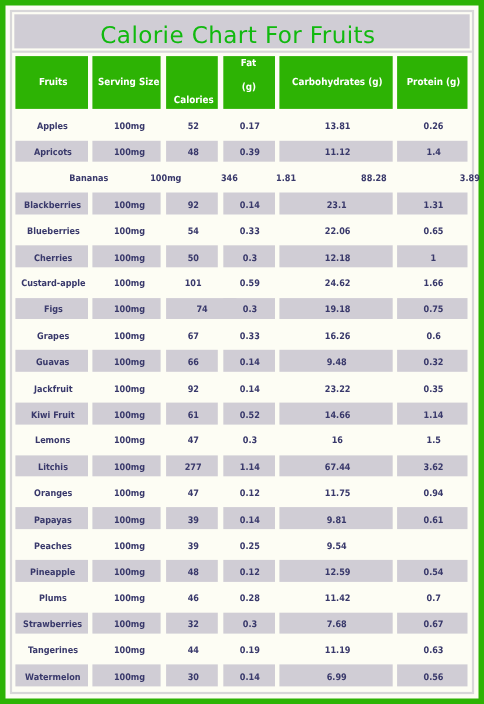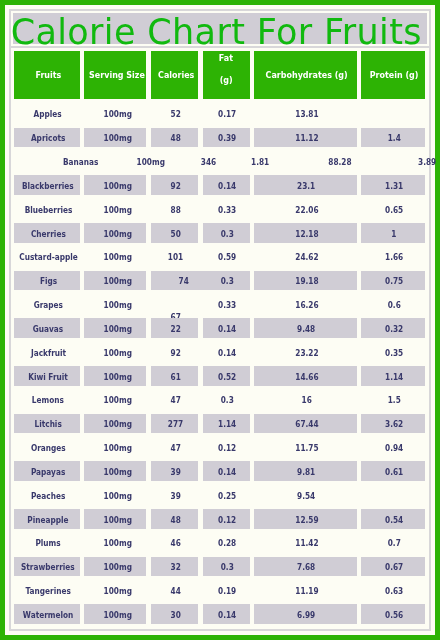--- a/index.html
+++ b/index.html
@@ -6,21 +6,21 @@
   body{width:440px;height:640px;background:#2db304;overflow:hidden;
        font-family:"DejaVu Sans",sans-serif;}
   .green-frame{position:absolute;left:0;top:0;width:440px;height:640px;background:#2db304;}
   .page{position:absolute;left:4.9px;top:4.9px;width:430.2px;height:630.2px;
         background:#fdfdf4;box-sizing:border-box;}
   .card{position:absolute;left:4.2px;top:4.2px;width:422.4px;height:622.2px;
         border:2px solid #d8d7d9;box-sizing:border-box;background:#fdfdf4;}
   .titlebox{height:36.8px;border-bottom:2px solid #d8d7d9;box-sizing:border-box;padding:2px;}
   .titleinner{width:100%;height:100%;background:#d0cdd5;display:flex;
               align-items:center;justify-content:center;}
-  .title{-webkit-font-smoothing:antialiased;color:#11b90f;font-size:35px;line-height:1;
+  .title{-webkit-font-smoothing:antialiased;color:#11b90f;font-size:21px;line-height:1;
          letter-spacing:0.35px;position:relative;left:-4px;top:4px;}
   .grid{position:absolute;left:0;top:36.8px;right:0;bottom:0;}
   .hrow,.drow{position:absolute;left:0;right:0;}
   .cell{position:absolute;box-sizing:border-box;display:flex;align-items:center;
         justify-content:center;text-align:center;white-space:nowrap;}
   .hcell{background:#2db304;color:#ffffff;font-size:8.9px;font-weight:bold;}
   .hlines{line-height:14px;text-align:center;}
   .hline{display:block;}
   .hline>span{display:inline-block;transform:scaleX(0.9);position:relative;left:1px;}
   .hcell.c1 .hline>span{left:2px;}
@@ -47,21 +47,21 @@
         <div class="cell hcell c0" style="left:3.42px;width:65.3px;top:0;height:48.2px;">
           <div class="hlines">
             <div class="hline"><span>Fruits</span></div>
           </div>
         </div>
         <div class="cell hcell c1" style="left:72.92px;width:62.3px;top:0;height:48.2px;">
           <div class="hlines">
             <div class="hline"><span>Serving Size</span></div>
           </div>
         </div>
-        <div class="cell hcell c2" style="left:139.82px;width:47.6px;top:0;height:48.2px;">
+        <div class="cell hcell c2" style="left:139.82px;width:47.6px;top:0;height:48.2px;align-items:flex-end;">
           <div class="hlines">
             <div class="hline"><span>Calories</span></div>
           </div>
         </div>
         <div class="cell hcell c3" style="left:192.12px;width:46.6px;top:0;height:48.2px;">
           <div class="hlines multi">
             <div class="hline"><span>Fat</span></div>
             <div class="hline"><span>(g)</span></div>
           </div>
         </div>
@@ -85,20 +85,23 @@
           </div>
         <div class="cell dcell c2" style="left:139.82px;width:47.6px;top:0;height:19.7px;">
             <span>52</span>
           </div>
         <div class="cell dcell c3" style="left:192.12px;width:46.6px;top:0;height:19.7px;">
             <span>0.17</span>
           </div>
         <div class="cell dcell c4" style="left:243.22px;width:102.5px;top:0;height:19.7px;">
             <span>13.81</span>
           </div>
+        <div class="cell dcell c5" style="left:350.12px;width:64.2px;top:0;height:19.7px;">
+            <span>0.26</span>
+          </div>
       </div>
       <div class="drow alt" style="top:79.93px;height:19.7px;">
         <div class="cell dcell c0" style="left:3.42px;width:65.3px;top:0;height:19.7px;">
             <span>Apricots</span>
           </div>
         <div class="cell dcell c1" style="left:72.92px;width:62.3px;top:0;height:19.7px;">
             <span>100mg</span>
           </div>
         <div class="cell dcell c2" style="left:139.82px;width:47.6px;top:0;height:19.7px;">
             <span>48</span>
@@ -154,21 +157,21 @@
           </div>
       </div>
       <div class="drow" style="top:151.42px;height:19.7px;">
         <div class="cell dcell c0" style="left:3.42px;width:65.3px;top:0;height:19.7px;">
             <span>Blueberries</span>
           </div>
         <div class="cell dcell c1" style="left:72.92px;width:62.3px;top:0;height:19.7px;">
             <span>100mg</span>
           </div>
         <div class="cell dcell c2" style="left:139.82px;width:47.6px;top:0;height:19.7px;">
-            <span>88</span>
+            <span>54</span>
           </div>
         <div class="cell dcell c3" style="left:192.12px;width:46.6px;top:0;height:19.7px;">
             <span>0.33</span>
           </div>
         <div class="cell dcell c4" style="left:243.22px;width:102.5px;top:0;height:19.7px;">
             <span>22.06</span>
           </div>
         <div class="cell dcell c5" style="left:350.12px;width:64.2px;top:0;height:19.7px;">
             <span>0.65</span>
           </div>
@@ -233,42 +236,42 @@
             <span>0.75</span>
           </div>
       </div>
       <div class="drow" style="top:246.74px;height:19.7px;">
         <div class="cell dcell c0" style="left:3.42px;width:65.3px;top:0;height:19.7px;">
             <span>Grapes</span>
           </div>
         <div class="cell dcell c1" style="left:72.92px;width:62.3px;top:0;height:19.7px;">
             <span>100mg</span>
           </div>
-        <div class="cell dcell c2" style="left:139.82px;width:47.6px;top:12px;height:19.7px;">
+        <div class="cell dcell c2" style="left:139.82px;width:47.6px;top:0;height:19.7px;">
             <span>67</span>
           </div>
         <div class="cell dcell c3" style="left:192.12px;width:46.6px;top:0;height:19.7px;">
             <span>0.33</span>
           </div>
         <div class="cell dcell c4" style="left:243.22px;width:102.5px;top:0;height:19.7px;">
             <span>16.26</span>
           </div>
         <div class="cell dcell c5" style="left:350.12px;width:64.2px;top:0;height:19.7px;">
             <span>0.6</span>
           </div>
       </div>
       <div class="drow alt" style="top:270.57px;height:19.7px;">
         <div class="cell dcell c0" style="left:3.42px;width:65.3px;top:0;height:19.7px;">
             <span>Guavas</span>
           </div>
         <div class="cell dcell c1" style="left:72.92px;width:62.3px;top:0;height:19.7px;">
             <span>100mg</span>
           </div>
         <div class="cell dcell c2" style="left:139.82px;width:47.6px;top:0;height:19.7px;">
-            <span>22</span>
+            <span>66</span>
           </div>
         <div class="cell dcell c3" style="left:192.12px;width:46.6px;top:0;height:19.7px;">
             <span>0.14</span>
           </div>
         <div class="cell dcell c4" style="left:243.22px;width:102.5px;top:0;height:19.7px;">
             <span>9.48</span>
           </div>
         <div class="cell dcell c5" style="left:350.12px;width:64.2px;top:0;height:19.7px;">
             <span>0.32</span>
           </div>

